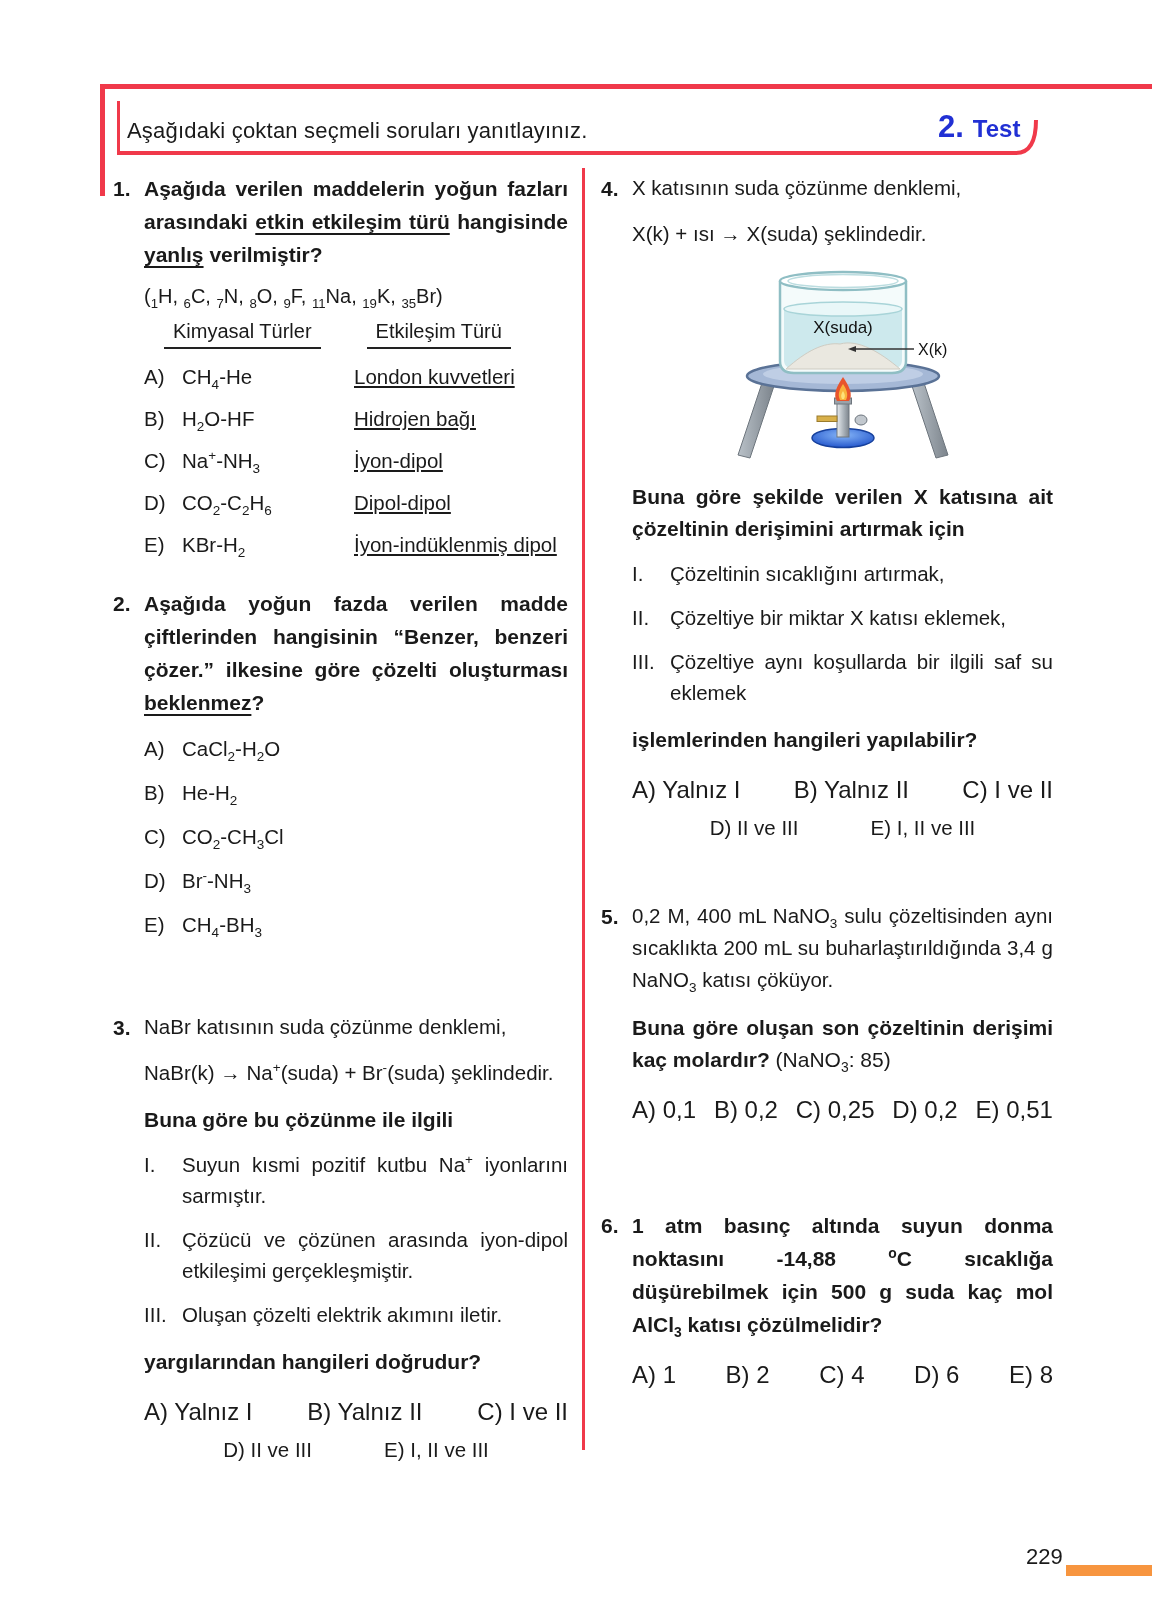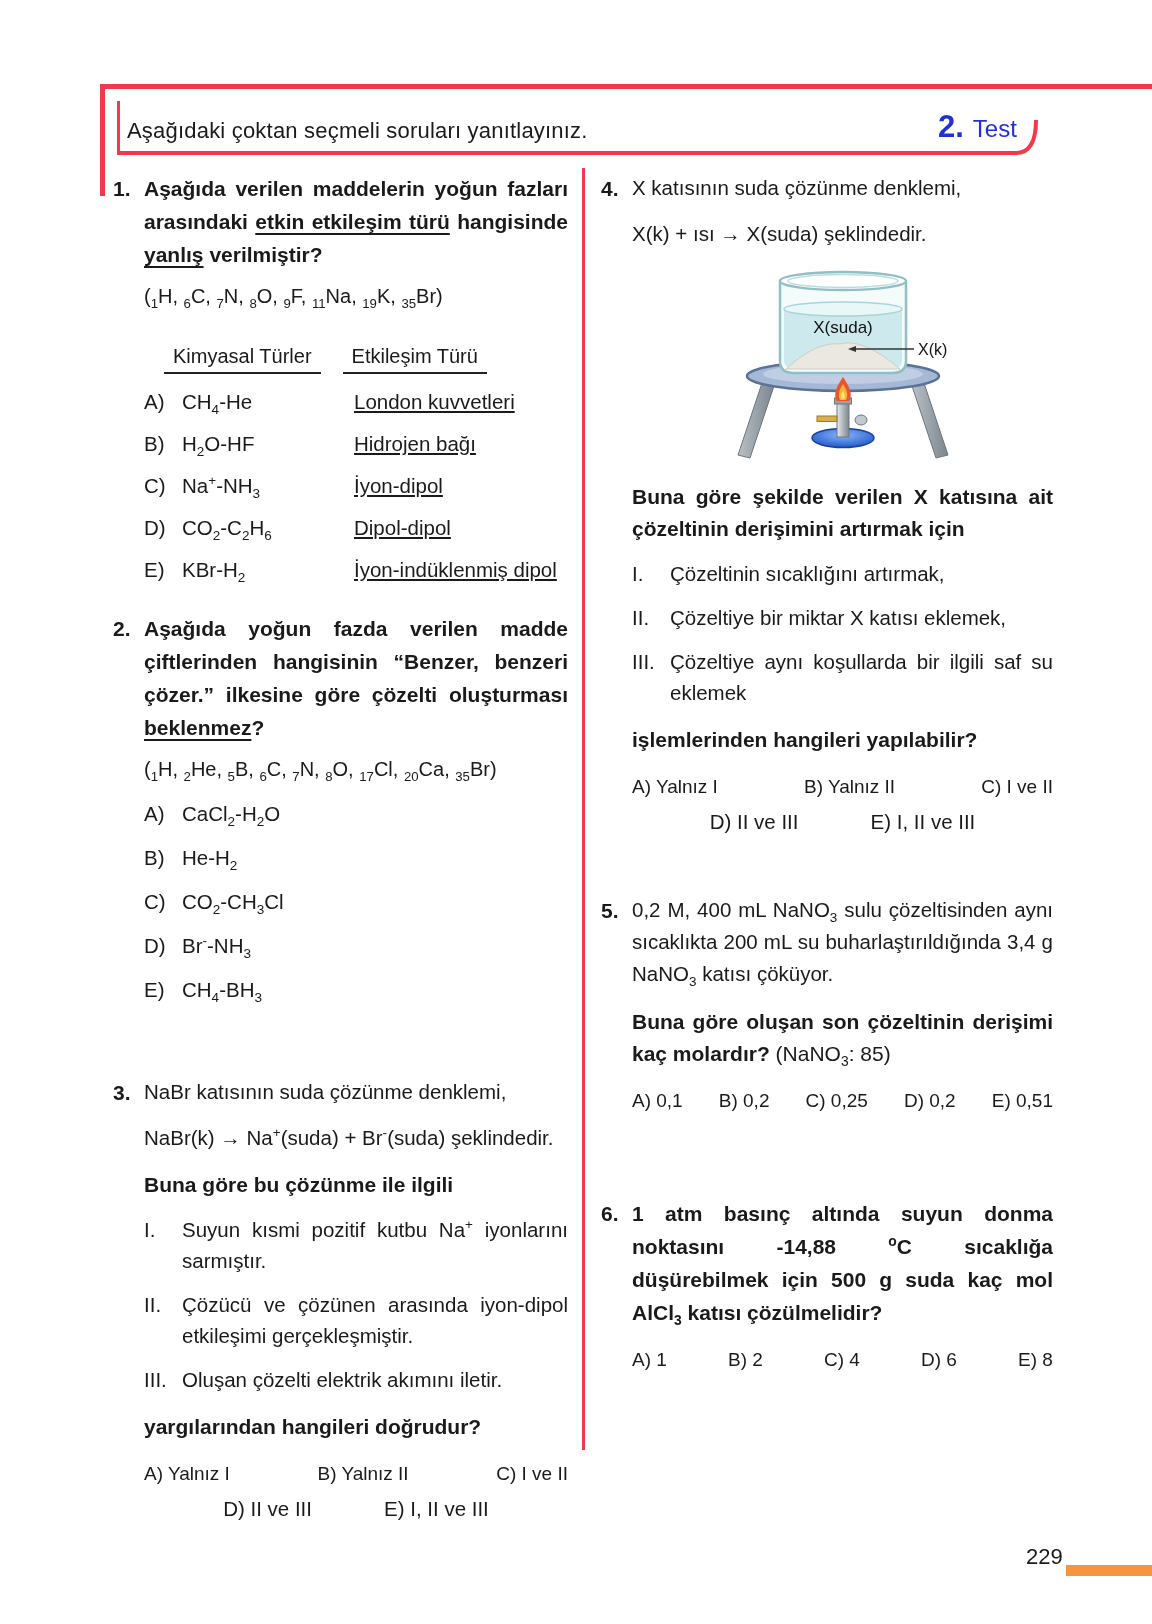--- a/index.html
+++ b/index.html
@@ -20,57 +20,57 @@
   
   .red-top{position:absolute;left:100px;top:84px;width:1052px;height:5px;background:var(--red);}
   .red-left{position:absolute;left:100px;top:84px;width:5px;height:112px;background:var(--red);}
   .hdr-left{position:absolute;left:117px;top:101px;width:3px;height:52px;background:var(--red);}
   .hdr-underline{position:absolute;left:117px;top:110px;}
   .divider{position:absolute;left:582px;top:168px;width:3px;height:1282px;background:var(--red);}
 
   .header-text{position:absolute;left:127px;top:118px;font-size:22px;font-weight:400;letter-spacing:.2px;}
   .test-label{position:absolute;left:938px;top:109px;color:var(--blue);display:flex;align-items:baseline;gap:9px;}
   .test-num{font-size:31px;font-weight:700;}
-  .test-word{font-size:24px;font-weight:400;}
+  .test-word{font-size:24px;font-weight:700;}
 
   
   .col{position:absolute;top:172px;}
   .col-left{left:113px;width:455px;}
   .col-right{left:601px;width:452px;}
 
   .q{display:flex;}
   .qnum{width:31px;flex:none;font-weight:700;font-size:21px;line-height:33px;}
   .qbody{flex:1;min-width:0;}
   p{margin:0;}
   .just{text-align:justify;}
   .bold{font-weight:700;}
   .stem{font-size:21px;line-height:33px;}
   .plain{font-size:20.5px;line-height:32px;}
   .elements{margin-top:10px;font-size:20px;line-height:30px;}
   sub{font-size:66%;line-height:0;}
   sup{font-size:66%;line-height:0;}
   u{text-underline-offset:4px;text-decoration-thickness:1.5px;}
 
-  .tbl-head{display:flex;gap:22px;margin:34px 0 4px 20px;font-size:20px;}
+  .tbl-head{display:flex;gap:46px;margin:9px 0 4px 20px;font-size:20px;}
   .th{border-bottom:2px solid #222;padding:0 9px 4px;}
 
   .optrow{display:flex;margin-top:14px;font-size:20.5px;line-height:28px;}
   .olabel{width:38px;flex:none;}
   .opair{width:172px;flex:none;}
   .otype{flex:1;text-decoration:underline;}
 
   .optrow2{display:flex;margin-top:16px;font-size:20.5px;line-height:28px;}
 
   .eq{margin-top:15px;font-size:20.5px;line-height:30px;}
   .lead{margin-top:16px;font-size:21px;line-height:32px;font-weight:700;}
   .item{display:flex;margin-top:13px;font-size:20.5px;line-height:31px;}
   .inum{width:38px;flex:none;}
   .itext{flex:1;}
 
-  .optline{display:flex;justify-content:space-between;margin-top:20px;font-size:19px;}
+  .optline{display:flex;justify-content:space-between;margin-top:20px;font-size:24px;}
   .optline2{display:flex;justify-content:center;gap:72px;margin-top:12px;font-size:20.5px;}
 
   .figure{width:250px;margin:16px auto 2px;}
 
   .note-inline{font-weight:400;}
   .note-line{margin-top:12px;font-size:20.5px;line-height:30px;}
 
   .page-num{position:absolute;left:1026px;top:1544px;font-size:22px;}
   .footer-bar{position:absolute;left:1066px;top:1565px;width:86px;height:11px;background:var(--orange);}
 
@@ -134,21 +134,20 @@
           <span class="opair">KBr-H<sub>2</sub></span>
           <span class="otype">İyon-indüklenmiş dipol</span>
         </div>
       </div>
     </div>
 
     <div class="q mt28">
       <div class="qnum">2.</div>
       <div class="qbody">
         <p class="stem bold just">Aşağıda yoğun fazda verilen madde çiftlerinden hangisinin “Benzer, benzeri çözer.” ilkesine göre çözelti oluşturması <u>beklenmez</u>?</p>
-        <p class="elements">(<sub>1</sub>H, <sub>2</sub>He, <sub>5</sub>B, <sub>6</sub>C, <sub>7</sub>N, <sub>8</sub>O, <sub>17</sub>Cl, <sub>20</sub>Ca, <sub>35</sub>Br)</p>
         <div class="optrow2">
           <span class="olabel">A)</span>
           <span>CaCl<sub>2</sub>-H<sub>2</sub>O</span>
         </div>
         <div class="optrow2">
           <span class="olabel">B)</span>
           <span>He-H<sub>2</sub></span>
         </div>
         <div class="optrow2">
           <span class="olabel">C)</span>

